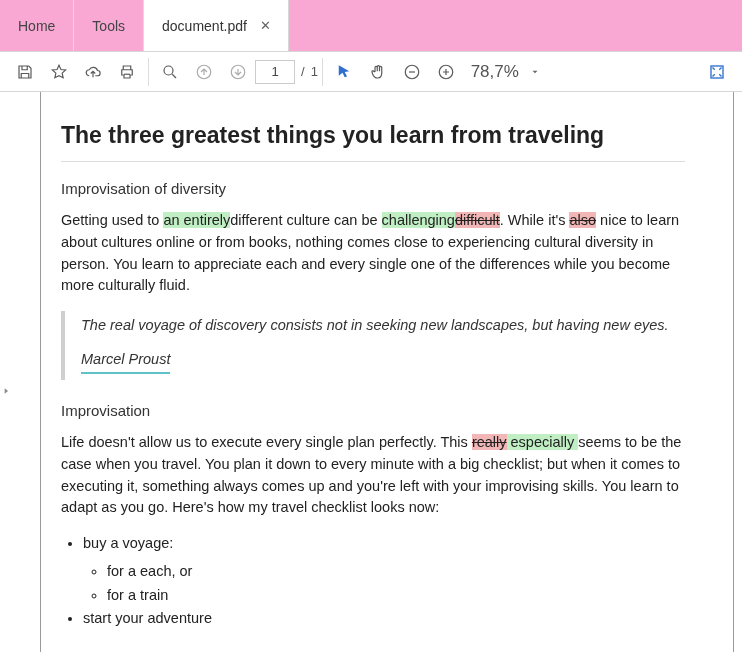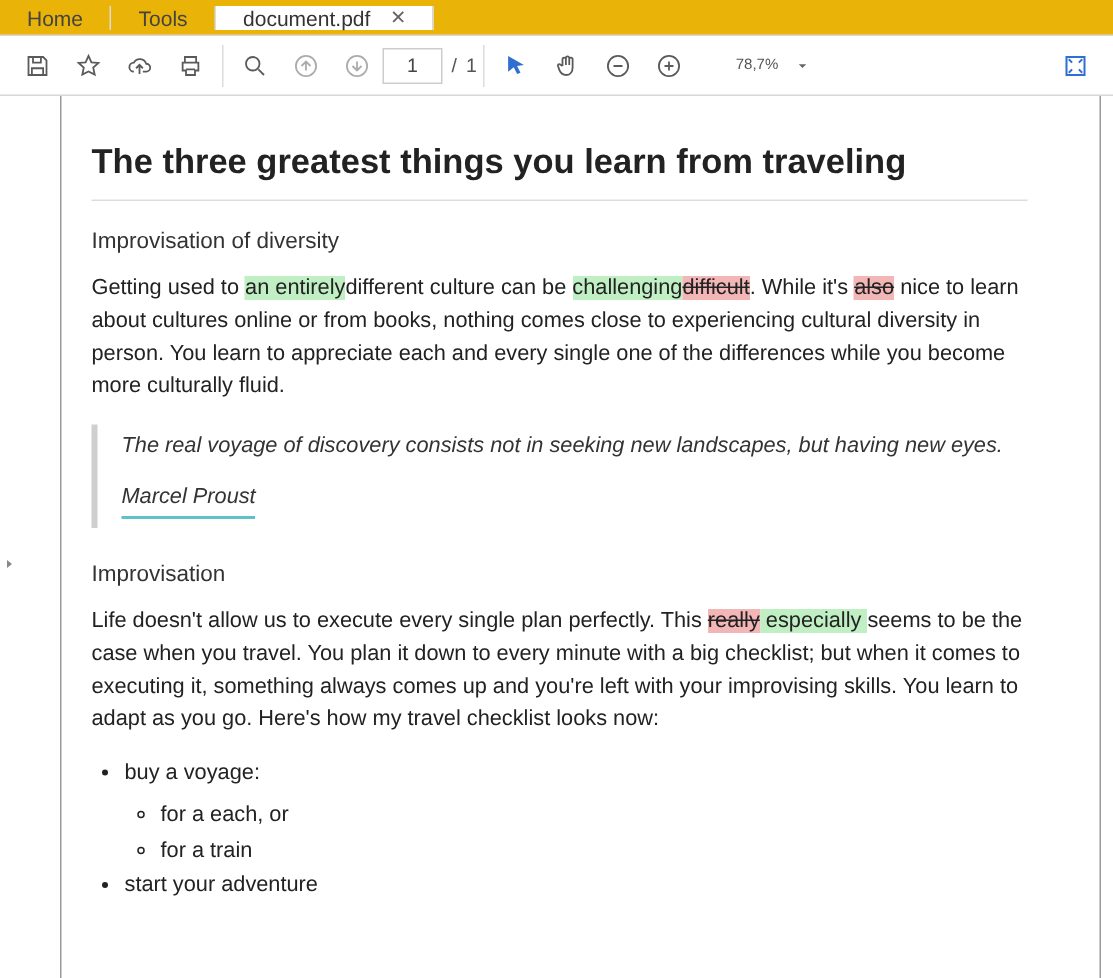--- a/index.html
+++ b/index.html
@@ -1,35 +1,35 @@
 <!DOCTYPE html>
 <html><head>
 <meta charset="utf-8">
 <style>
   * { box-sizing: border-box; }
   html, body { margin:0; padding:0; height:100%; font-family: "Segoe UI", Arial, sans-serif; font-size:14px; color:#333; background:#fff; }
   .app { width:742px; height:652px; display:flex; flex-direction:column; overflow:hidden; position:relative; }
 
   
-  .tabs { display:flex; height:24px; background:#eab308; border-bottom:1px solid #d7d7d7;align-items:center; }
+  .tabs { display:flex; height:52px; background:#f9a8d4; border-bottom:1px solid #d7d7d7; }
   .tab { padding:0 18px; display:flex; align-items:center; font-size:14px; color:#444; cursor:pointer; border-right:1px solid #dcdcdc; }
   .tab.doc { background:#fff; color:#333; font-weight:400; display:flex; align-items:center; gap:14px; border-right:1px solid #d7d7d7; }
   .tab.doc .close { width:9px; height:9px; display:flex; align-items:center; justify-content:center; color:#666; font-size:13px; cursor:pointer; }
   .tabspacer { flex:1; }
 
   
   .toolbar { display:flex; align-items:center; height:40px; padding:0 8px; gap:0; border-bottom:1px solid #d7d7d7; }
   .tbtn { width:34px; height:40px; display:flex; align-items:center; justify-content:center; cursor:pointer; color:#5a5a5a; }
   .tbtn svg { width:18px; height:18px; }
   .sep { width:1px; height:28px; background:#dcdcdc; margin:0 4px; }
   .page-box { display:flex; align-items:center; gap:6px; font-size:13px; color:#555; }
   .page-input { width:40px; height:24px; text-align:center; border:1px solid #ccc; font-size:13px; color:#444; background:#fff; }
   .spacer { flex:1; }
   .zoom-box { display:flex; align-items:center; gap:4px; }
-  .zoom-readout { min-width:60px; text-align:right; font-size:10px; color:#555; padding-right:4px; }
+  .zoom-readout { min-width:60px; text-align:right; font-size:17px; color:#555; padding-right:4px; }
   .zoom-caret { width:16px; height:16px; display:flex; align-items:center; justify-content:center; color:#666; cursor:pointer; }
   .blue svg { color:#2f6fd0; }
 
   
   .stage { flex:1; position:relative; background:#fff; display:flex; justify-content:center; overflow:hidden; }
   .edge-left, .edge-right { position:absolute; top:0; bottom:0; width:1px; background:#9a9a9a; }
   .edge-left { left:40px; }
   .edge-right { right:8px; }
   .handle { position:absolute; left:0; top:48%; width:12px; height:60px; display:flex; align-items:center; justify-content:center; color:#888; cursor:pointer; }
   .page { position:absolute; left:41px; right:9px; top:0; bottom:0; padding:26px 48px 0 20px; color:#222; font-size:14.5px; line-height:1.5; }

